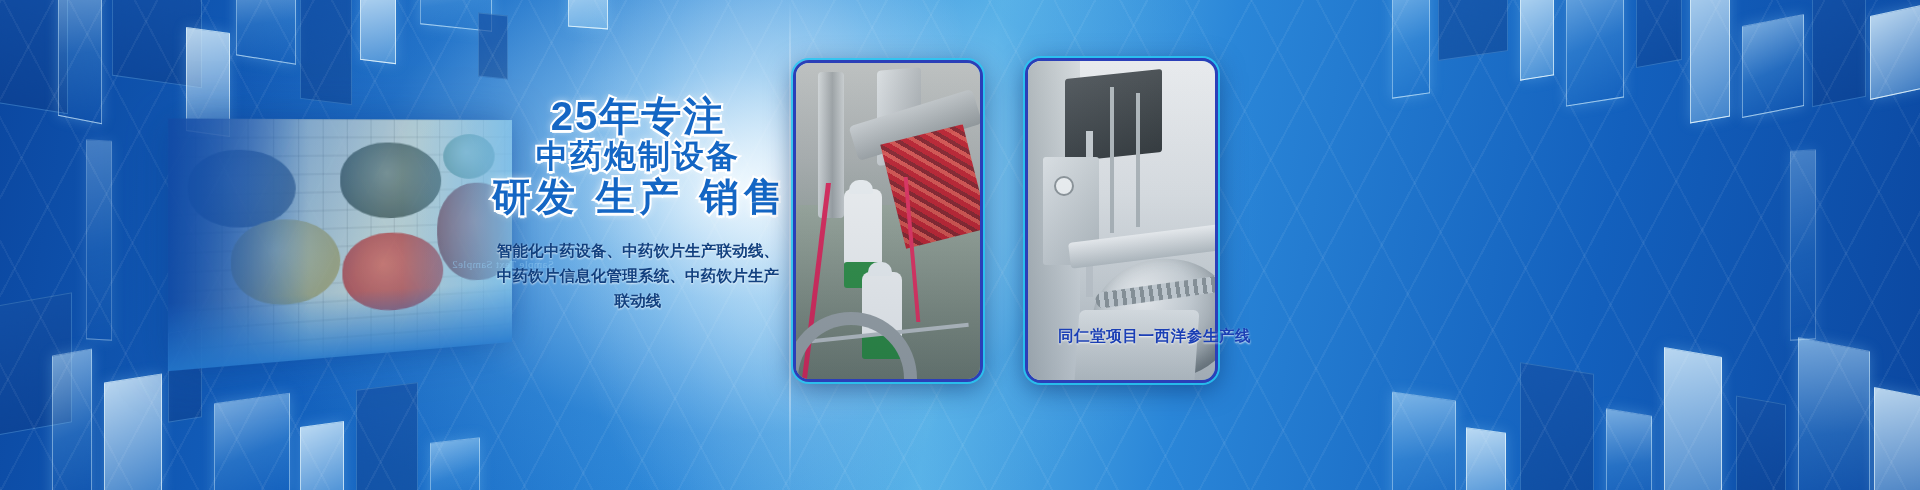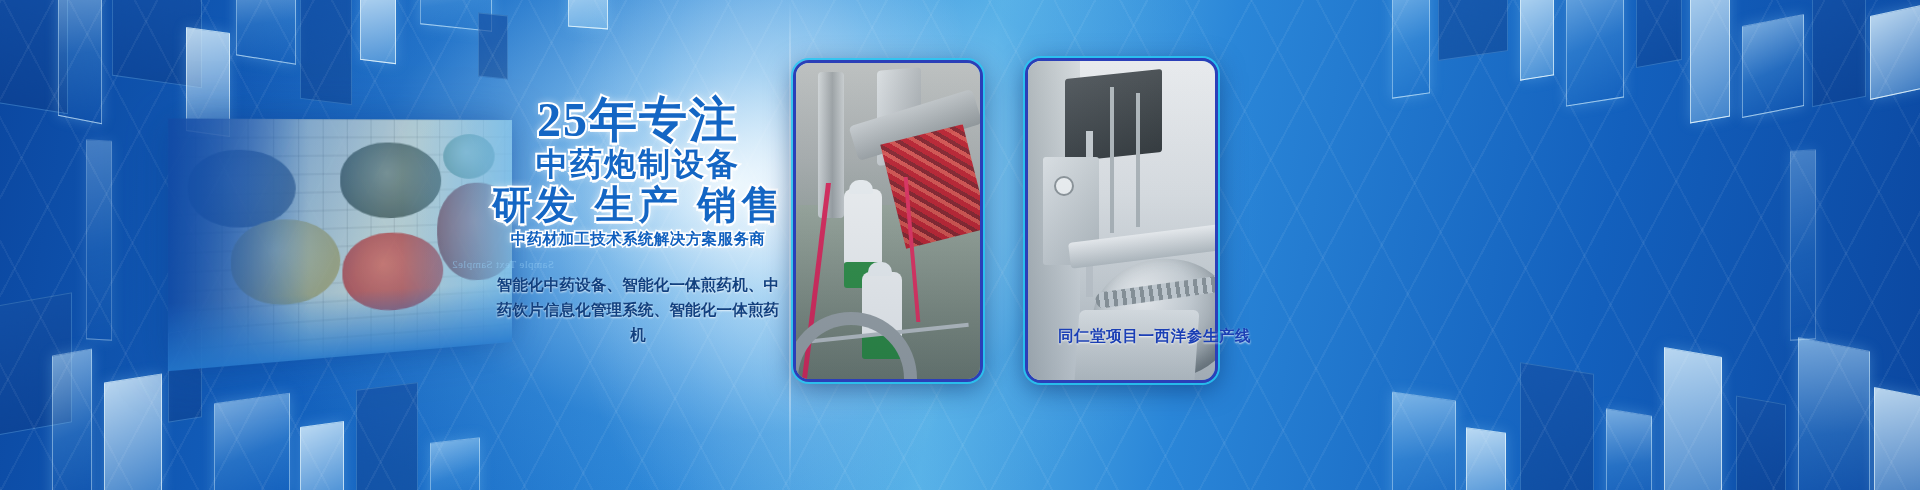--- a/index.html
+++ b/index.html
@@ -90,23 +90,23 @@
 
   
   .copy { position:absolute; left:492px; top:96px; width:292px; text-align:center; }
   .hl {
     font-weight:bold; color:#1466c4; letter-spacing:2px; line-height:1.0;
     -webkit-text-stroke:4px #ffffff;
     paint-order:stroke fill;
     text-shadow:0 0 9px rgba(255,255,255,.95), 0 3px 0 rgba(255,255,255,.9);
     white-space:nowrap;
   }
-  .hl1 { font-size:48px; margin-bottom:4px;font-family:Liberation Serif, serif; }
+  .hl1 { font-size:40px; margin-bottom:4px; }
   .hl2 { font-size:32px; margin-bottom:5px; }
-  .hl3 { font-size:39px; letter-spacing:5px; margin-bottom:5px;font-family:Liberation Serif, serif; }
+  .hl3 { font-size:39px; letter-spacing:5px; margin-bottom:5px; }
   .subline {
     font-size:15.5px; font-weight:bold; color:#0f5fbe; letter-spacing:.4px;
     -webkit-text-stroke:3px #ffffff; paint-order:stroke fill;
     text-shadow:0 0 7px rgba(255,255,255,.95);
     white-space:nowrap; margin-top:2px;
   }
   .desc {
     margin-top:22px; font-size:15.5px; line-height:25px; color:#12407f;
     font-weight:bold; letter-spacing:.2px;
     text-shadow:0 1px 2px rgba(255,255,255,.8);
@@ -265,22 +265,21 @@
     <div class="herb-fade-r"></div>
     <div class="herb-fade-b"></div>
   </div>
   <div class="watermark">Sample Text
 Sample2</div>
 
   <div class="copy">
     <div class="hl hl1">25年专注</div>
     <div class="hl hl2">中药炮制设备</div>
     <div class="hl hl3">研发 生产 销售</div>
-    <div class="subline">中药材加工技术系统解决方案服务商</div>
-    <div class="desc">智能化中药设备、智能化一体煎药机、中药饮片信息化管理系统、智能化一体煎药机</div>
+    <div class="desc">智能化中药设备、中药饮片生产联动线、中药饮片信息化管理系统、中药饮片生产联动线</div>
   </div>
 
   <div class="card card-1">
     <div class="ph p1">
       <div class="floor"></div>
       <div class="duct"></div>
       <div class="hopper"></div>
       <div class="conveyor"></div>
       <div class="chili"></div>
       <div class="redline"></div>

